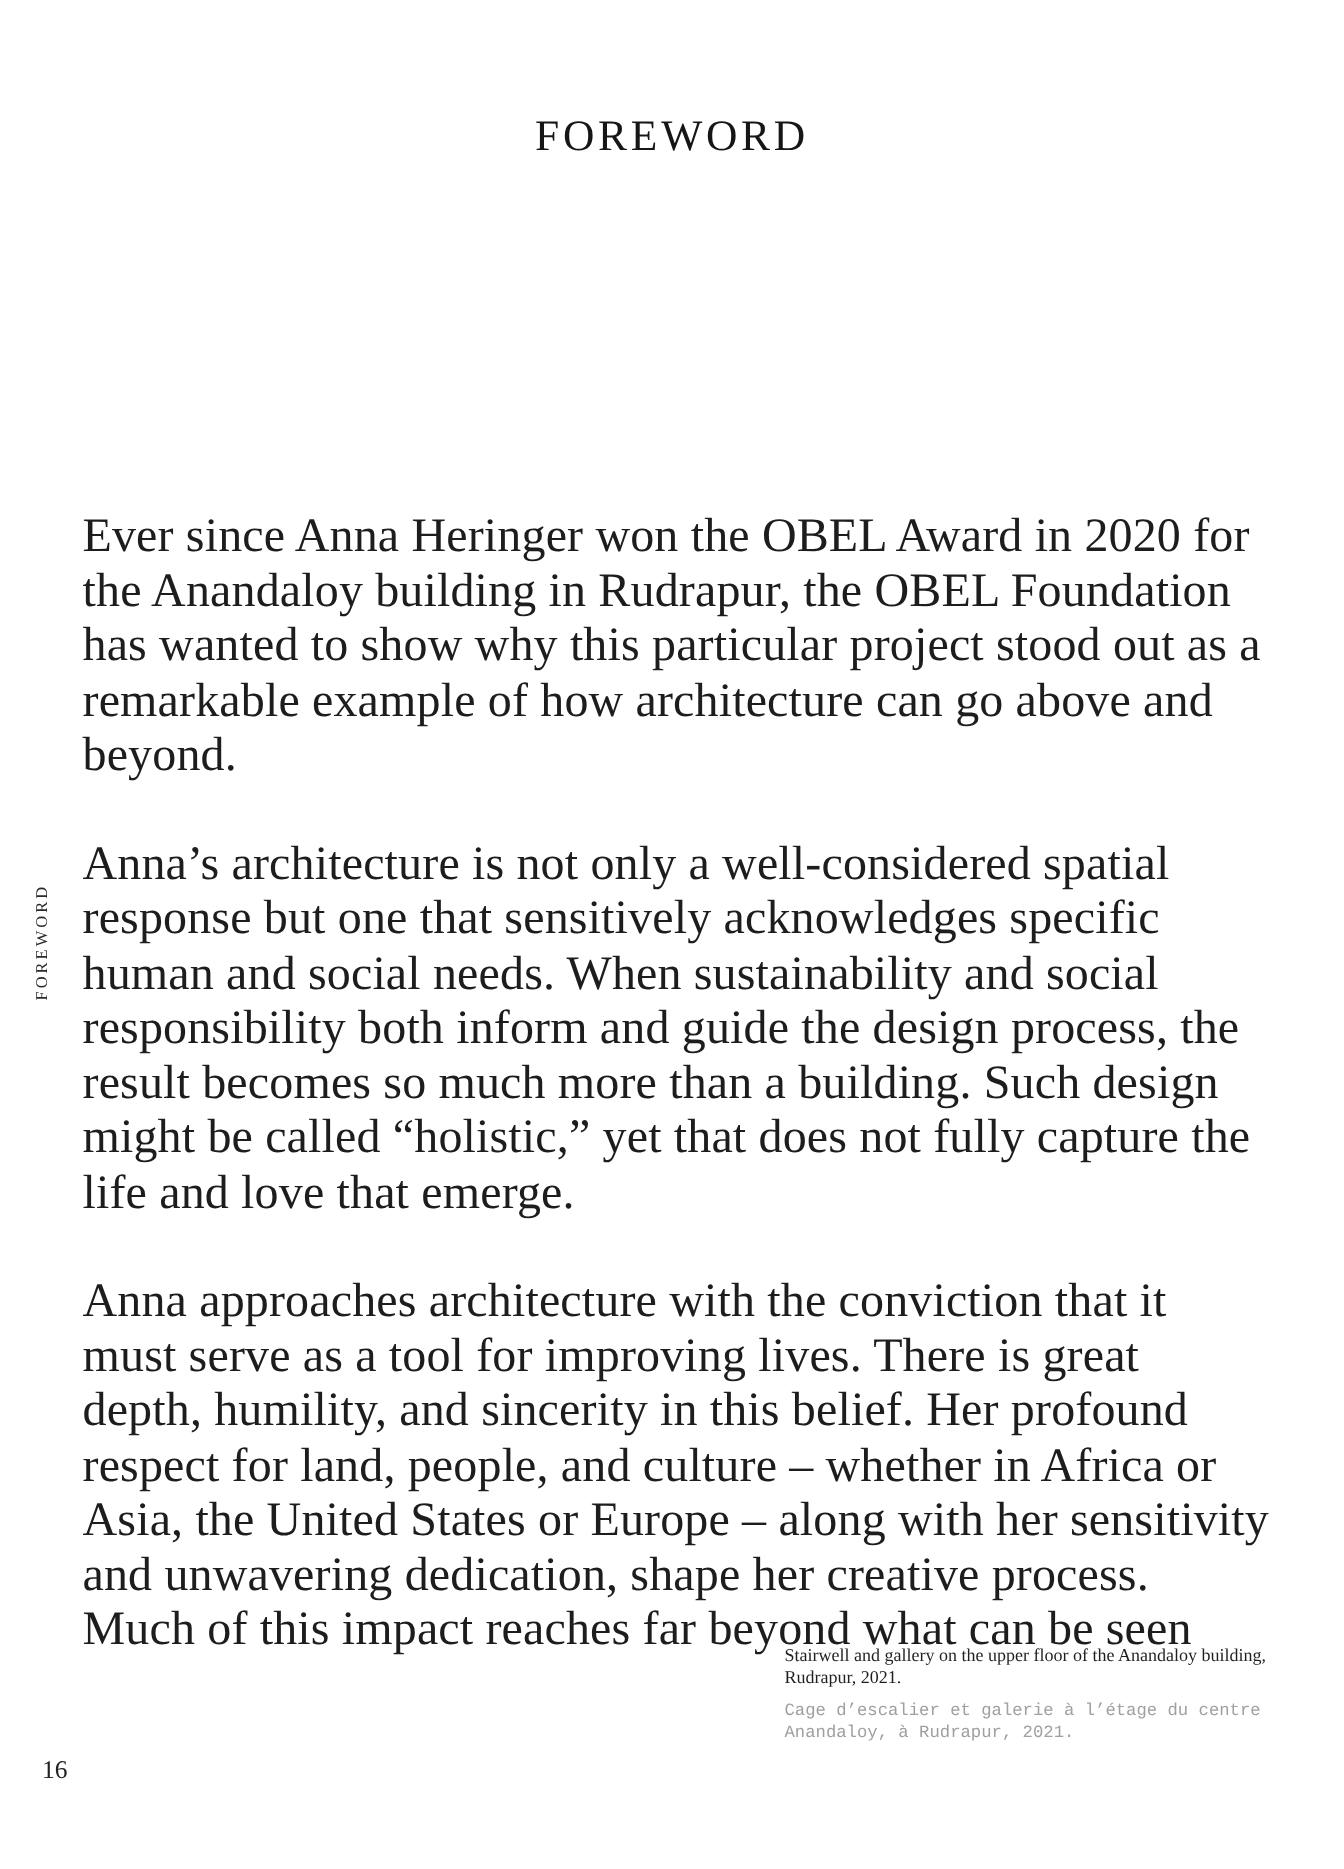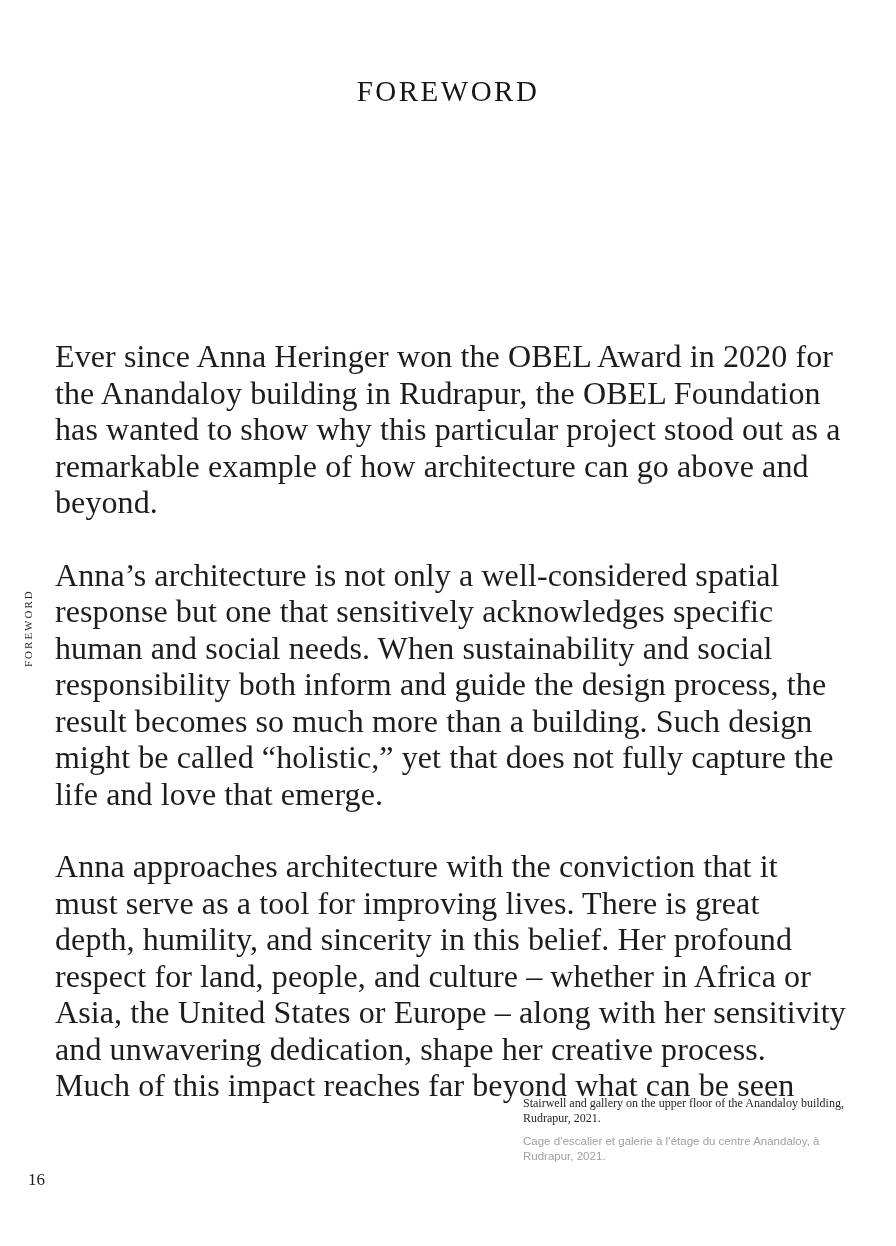--- a/index.html
+++ b/index.html
@@ -72,21 +72,21 @@
     line-height: 14.5px;
     color: #1f1f1f;
   }
   .caption-de {
     font-family: "Liberation Sans", sans-serif;
     font-size: 11.5px;
     line-height: 14.5px;
     color: #2b2b2b;
   }
   .caption-fr {
-    font-family: Liberation Sans, sans-serif;
+    font-family: Liberation Mono, monospace;
     font-size: 11.5px;
     line-height: 14.5px;
     color: #a0a0a0;
   }
 
   .page-number {
     position: absolute;
     left: 28px;
     top: 1170px;
     font-family: Liberation Serif, serif;

